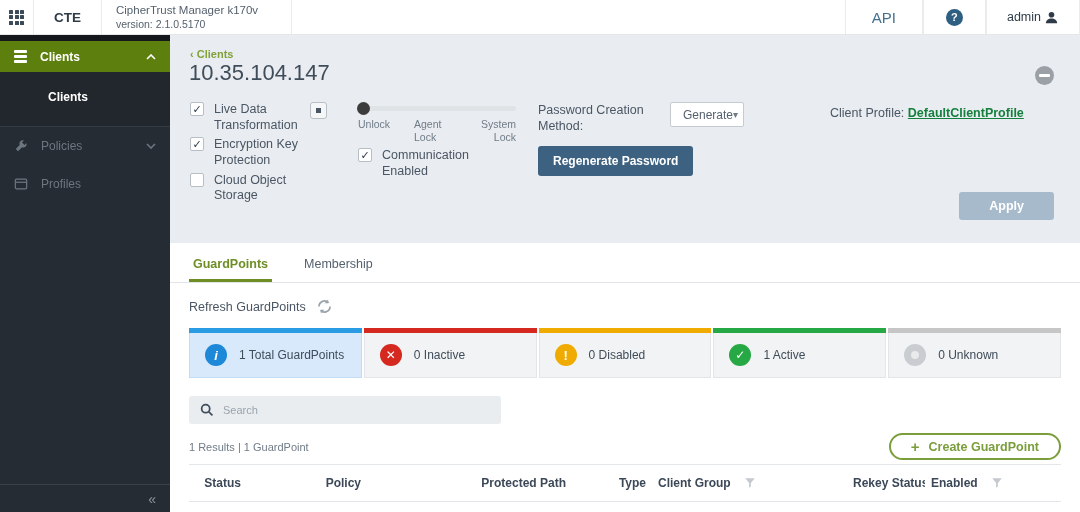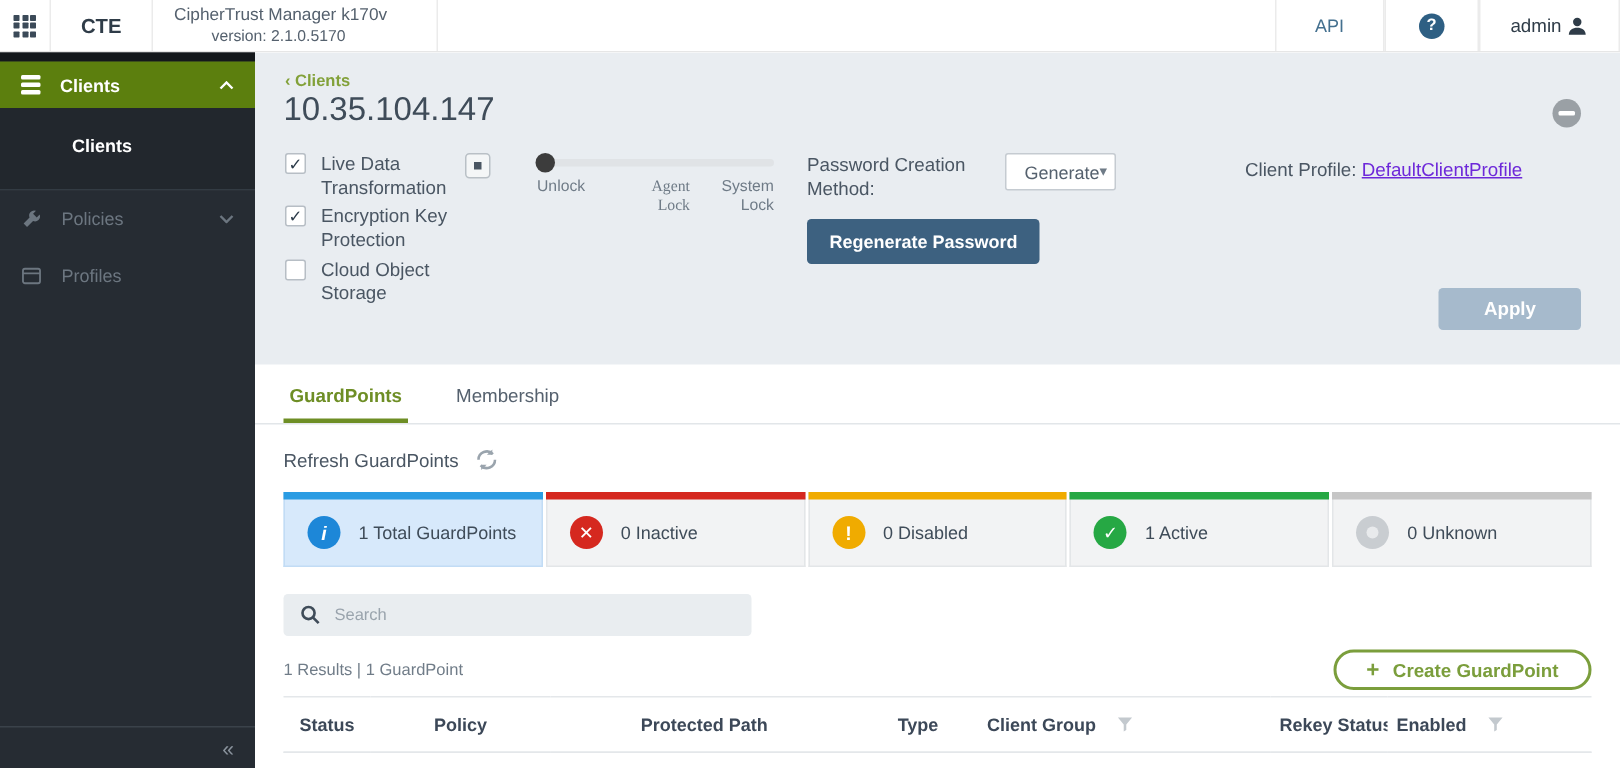--- a/index.html
+++ b/index.html
@@ -8,23 +8,23 @@
 
   
   .topbar { height:35px; display:flex; align-items:center; background:#fff; border-bottom:1px solid #e6e6e6; }
   .tb-cell { height:100%; display:flex; align-items:center; border-right:1px solid #ebebeb; }
   .grid-icon { width:34px; justify-content:center; cursor:pointer; }
   .grid-glyph { display:grid; grid-template-columns:repeat(3,4px); grid-template-rows:repeat(3,4px); gap:1.5px; }
   .grid-glyph span { background:#3b4a58; border-radius:0.5px; }
   .brand { padding:0 20px; font-weight:700; font-size:13.5px; color:#2f3c48; }
   .app-title { padding:0 14px; flex-direction:column; align-items:flex-start; justify-content:center; display:flex; min-width:190px; }
   .app-name { font-size:11.5px; color:#55616e; line-height:1.25; }
-  .app-version { font-size:10.5px; color:#55616e; line-height:1.25;margin-left:25px; }
+  .app-version { font-size:10.5px; color:#55616e; line-height:1.25; }
   .tb-spacer { flex:1; height:100%; }
-  .tb-api { padding:0 26px; font-size:12px; color:#44708f; border-left:1px solid #ebebeb; cursor:pointer; }
+  .tb-api { padding:0 26px; font-size:15px; color:#44708f; border-left:1px solid #ebebeb; cursor:pointer; }
   .tb-help { padding:0 22px; border-left:1px solid #ebebeb; cursor:pointer; }
   .help-circle { width:17px; height:17px; border-radius:50%; background:#2e5f83; color:#fff; font-size:11px; font-weight:700;
     display:flex; align-items:center; justify-content:center; }
   .tb-admin { padding:0 20px; border-left:1px solid #ebebeb; gap:3px; font-size:12.5px; color:#2f3c48; cursor:pointer; }
 
   
   .layout { display:flex; height:477px; }
 
   
   .sidebar { width:170px; background:#262c33; position:relative; flex-shrink:0; }
@@ -67,37 +67,37 @@
 
   .lock-btn { position:absolute; left:140px; top:67px; width:17px; height:17px; border:1px solid #b9c0c6; border-radius:3px;
     background:#f4f6f7; display:flex; align-items:center; justify-content:center; cursor:pointer; }
   .lock-btn::after { content:""; width:5px; height:5px; background:#4a5663; }
 
   .grp-slider { position:absolute; left:188px; top:67px; width:158px; }
   .slider-track { height:5px; background:#e0e3e6; border-radius:3px; position:relative; margin-top:4px; cursor:pointer; }
   .slider-handle { position:absolute; left:-1px; top:-4px; width:13px; height:13px; border-radius:50%; background:#3c3c3c; cursor:pointer; }
   .slider-labels { display:flex; justify-content:space-between; margin-top:7px; font-size:10.5px; color:#6f7b87; }
   .slider-labels span { width:46px; line-height:1.25; }
-  .sl-mid { text-align:right;font-family:Liberation Serif, serif; }
+  .sl-mid { text-align:left; }
   .sl-end { text-align:right; }
 
   .grp-comm { position:absolute; left:188px; top:113px; }
   .grp-comm .cb-label { width:110px; }
 
   .grp-password { position:absolute; left:368px; top:67px; width:320px; }
   .pw-row { display:flex; gap:14px; align-items:flex-start; }
   .pw-label { width:118px; font-size:12.5px; color:#4a5663; line-height:1.3; }
   .pw-select { width:74px; height:25px; background:#fff; border:1px solid #c5cbd1; border-radius:2px; display:flex;
     align-items:center; justify-content:space-between; padding:0 8px 0 12px; font-size:12px; color:#55616e; cursor:pointer; }
   .pw-select::after { content:"▾"; color:#6f7b87; font-size:10px; }
   .regen-btn { margin-top:11px; background:#3d6180; color:#fff; border:none; font-size:12px; font-weight:700;
     padding:8px 15px; border-radius:3px; font-family:inherit; cursor:pointer; }
 
   .grp-profile { position:absolute; left:660px; top:71px; font-size:12.5px; color:#4a5663; }
-  .profile-link { color:#6d28d9; text-decoration:underline; font-weight:400; cursor:pointer; }
+  .profile-link { color:#15803d; text-decoration:underline; font-weight:700; cursor:pointer; }
 
   .apply-btn { position:absolute; right:26px; bottom:23px; background:#a6bacc; color:#fff; border:none; font-size:12.5px;
     font-weight:700; padding:7px 30px; border-radius:3px; font-family:inherit; cursor:pointer; }
 
   
   .tabs-bar { display:flex; align-items:flex-end; padding:0 19px; height:40px; border-bottom:1px solid #e2e6e9; background:#fff; }
   .tab { padding:10px 4px 8px; margin-right:28px; font-size:12.5px; color:#55616e; border-bottom:3px solid transparent; cursor:pointer; }
   .tab.active { color:#6e8e25; font-weight:700; border-bottom-color:#6e8e25; }
 
   
@@ -131,21 +131,21 @@
     font-family:inherit; }
   .search-box input::placeholder { color:#9aa4ad; }
   .results-row { margin:9px 19px 0; display:flex; justify-content:space-between; align-items:center; }
   .results-text { font-size:11px; color:#707c88; }
   .create-btn { display:flex; align-items:center; gap:9px; border:2px solid #7b9e3c; color:#7b9e3c; background:#fff;
     border-radius:14px; padding:4px 20px; font-size:12.5px; font-weight:700; font-family:inherit; cursor:pointer; }
   .create-plus { font-size:15px; font-weight:700; line-height:1; }
 
   
   .gp-table { margin:4px 19px 0; width:calc(100% - 38px); border-collapse:collapse; font-size:12px; table-layout:fixed; }
-  .gp-table th { text-align:center; font-weight:700; color:#3c4858; padding:11px 6px; border-top:1px solid #e4e7ea;
+  .gp-table th { text-align:right; font-weight:700; color:#3c4858; padding:11px 6px; border-top:1px solid #e4e7ea;
     border-bottom:1px solid #e4e7ea; white-space:nowrap; overflow:hidden; }
   .gp-table td { padding:13px 6px; color:#55616e; white-space:nowrap; overflow:hidden; }
   .th-flex { display:flex; align-items:center; gap:13px; }
   .funnel { cursor:pointer; display:flex; }
   .row-menu { font-weight:700; color:#3c4858; letter-spacing:1.5px; font-size:11px; cursor:pointer; text-align:right; padding-right:14px; }
 </style>
 </head>
 <body>
 
 <div class="topbar">
@@ -246,20 +246,24 @@
         <div class="slider-track">
           <div class="slider-handle"></div>
         </div>
         <div class="slider-labels">
           <span>Unlock</span>
           <span class="sl-mid">Agent Lock</span>
           <span class="sl-end">System Lock</span>
         </div>
       </div>
 
+      <div class="grp-comm cb-row">
+        <span class="cb checked"></span>
+        <span class="cb-label">Communication Enabled</span>
+      </div>
 
       <div class="grp-password">
         <div class="pw-row">
           <span class="pw-label">Password Creation Method:</span>
           <div class="pw-select">
             <span>Generate</span>
           </div>
         </div>
         <button class="regen-btn">Regenerate Password</button>
       </div>

